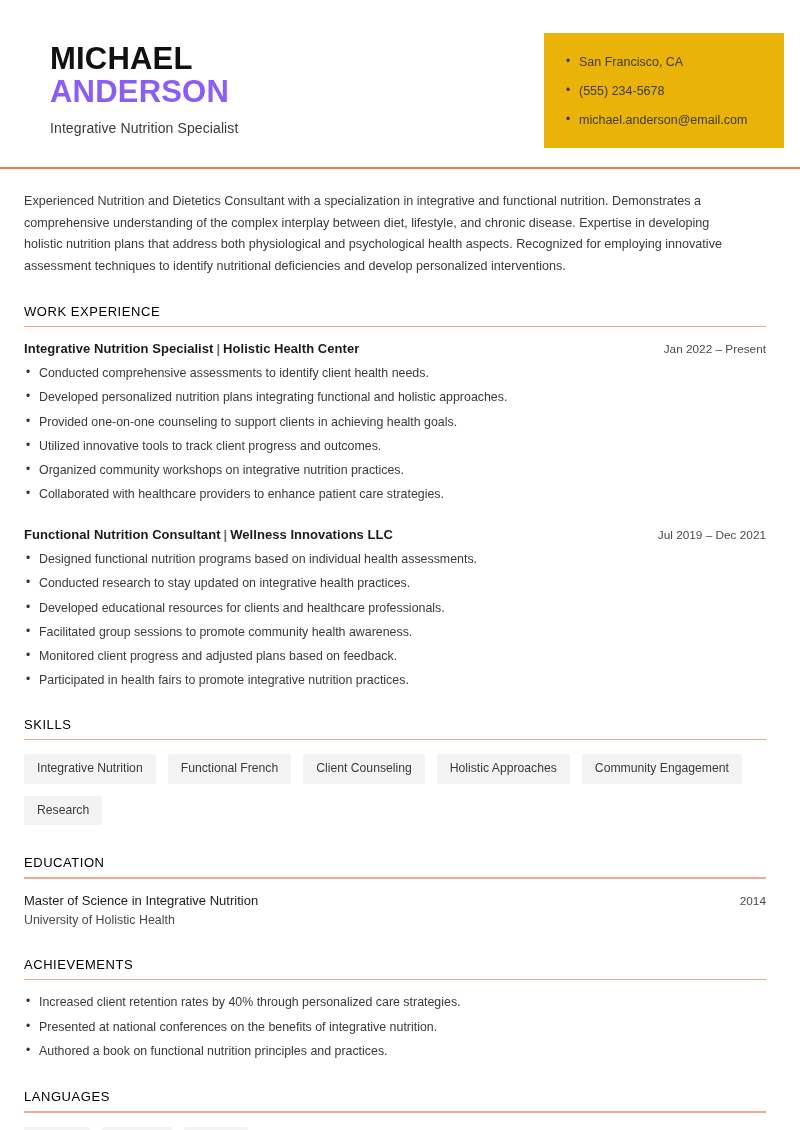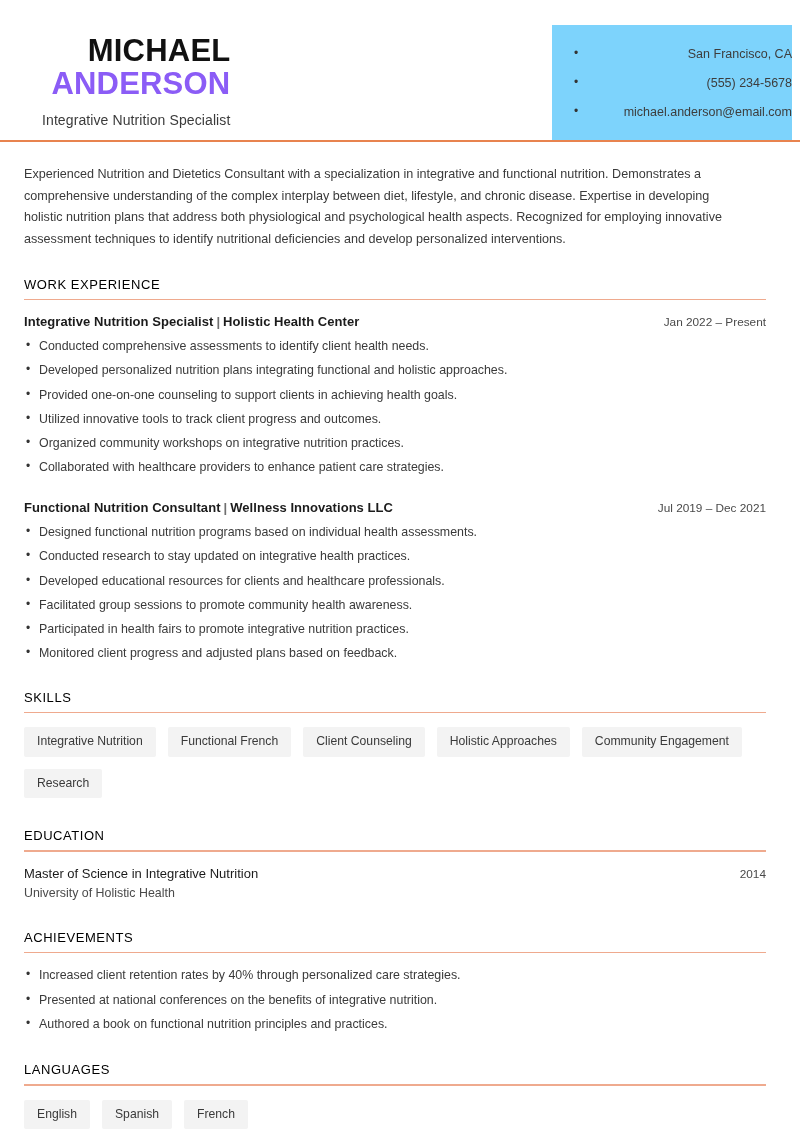--- a/index.html
+++ b/index.html
@@ -22,24 +22,23 @@
     background: #ffffff;
     box-sizing: border-box;
   }
 
   
   .header {
     position: relative;
     display: flex;
     align-items: flex-start;
     justify-content: space-between;
-    padding: 8px;
-    height: 140px;
+    padding: 16px;
+    height: 167px;
     box-sizing: border-box;
-    text-align: right;
   }
 
   .identity {
     padding: 26px 0 0 34px;
   }
 
   .name-line {
     font-size: 31px;
     font-weight: bold;
     line-height: 1.08;
@@ -51,21 +50,21 @@
   .job-title {
     margin-top: 11px;
     font-size: 14px;
     color: #3b3b3b;
     font-weight: normal;
     letter-spacing: 0.1px;
   }
 
   .contact-panel {
     width: 240px;
-    background: #7dd3fc;
+    background: #eab308;
     padding: 22px 0 20px 22px;
     box-sizing: border-box;
     margin-top: 17px;
     min-height: 95px;
   }
   .contact-list {
     list-style: none;
     margin: 0;
     padding: 0;
   }
@@ -278,22 +277,22 @@
           <div class="entry-title">
             <span>Functional Nutrition Consultant</span><span class="entry-sep">|</span><span>Wellness Innovations LLC</span>
           </div>
           <div class="entry-date">Jul 2019 – Dec 2021</div>
         </div>
         <ul class="bullets">
           <li>Designed functional nutrition programs based on individual health assessments.</li>
           <li>Conducted research to stay updated on integrative health practices.</li>
           <li>Developed educational resources for clients and healthcare professionals.</li>
           <li>Facilitated group sessions to promote community health awareness.</li>
+          <li>Monitored client progress and adjusted plans based on feedback.</li>
           <li>Participated in health fairs to promote integrative nutrition practices.</li>
-          <li>Monitored client progress and adjusted plans based on feedback.</li>
         </ul>
       </div>
     </div>
 
     <div class="section skills-section">
       <div class="section-title">SKILLS</div>
       <div class="section-rule"></div>
       <div class="chips">
         <span class="chip">Integrative Nutrition</span>
         <span class="chip">Functional French</span>

